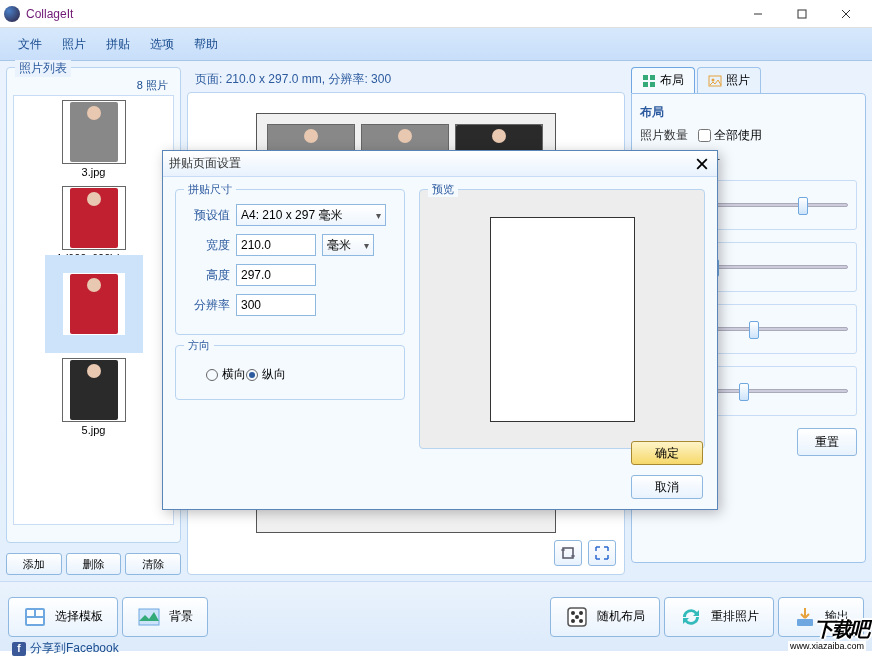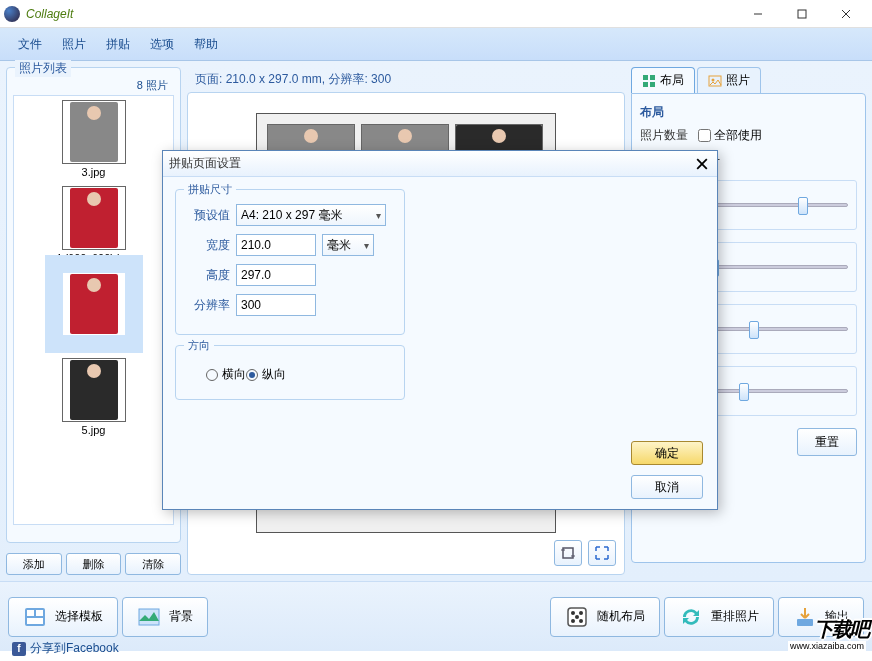--- a/index.html
+++ b/index.html
@@ -1,21 +1,21 @@
 <!DOCTYPE html>
 <html><head>
 <meta charset="utf-8">
 <style>
 * { box-sizing: border-box; margin: 0; padding: 0; font-family: "Microsoft YaHei", Tahoma, sans-serif; font-size: 12px; }
 body { width: 872px; height: 661px; background: #fff; overflow: hidden; position: relative; }
 
 
 .titlebar { height: 28px; background: #fff; display: flex; align-items: center; padding: 0 4px; border-bottom: 1px solid #e0e0e0; }
 .titlebar .logo { width: 16px; height: 16px; border-radius: 50%; background: radial-gradient(circle at 30% 30%, #4a7fc7, #2c1f3a); margin-right: 6px; }
-.titlebar .title { flex: 1; color: #4d7c0f; font-style: italic; }
+.titlebar .title { flex: 1; color: #701a75; }
 .winbtns { display: flex; }
 .winbtn { width: 44px; height: 28px; display: flex; align-items: center; justify-content: center; color: #555; }
 .winbtn svg { width: 10px; height: 10px; }
 
 
 .menubar { height: 26px; background: linear-gradient(#d6e8fb, #c8defa); display: flex; align-items: center; padding: 16px 8px; border-bottom: 1px solid #a8c6e8; }
 .menubar span { color: #1a4d8f; padding: 4px 10px; cursor: pointer; }
 
 
 .main { display: flex; height: 520px; background: linear-gradient(#eaf3fd, #e3effc); padding: 6px; gap: 6px; }
@@ -375,20 +375,26 @@
               <div class="radio-circle"></div>
               <span>横向</span>
             </div>
           <div class="radio-item">
               <div class="radio-circle checked"></div>
               <span>纵向</span>
             </div>
         </div>
       </div>
     </div>
+    <div class="dlg-right">
+      <div class="preview-box">
+        <div class="preview-title">预览</div>
+        <div class="preview-page"></div>
+      </div>
+    </div>
   </div>
   <div class="dialog-buttons">
     <button class="dlg-btn">确定</button>
     <button class="dlg-btn cancel">取消</button>
   </div>
 </div>
 
 <div class="watermark">下载吧</div>
 <div class="watermark-sub">www.xiazaiba.com</div>
 

